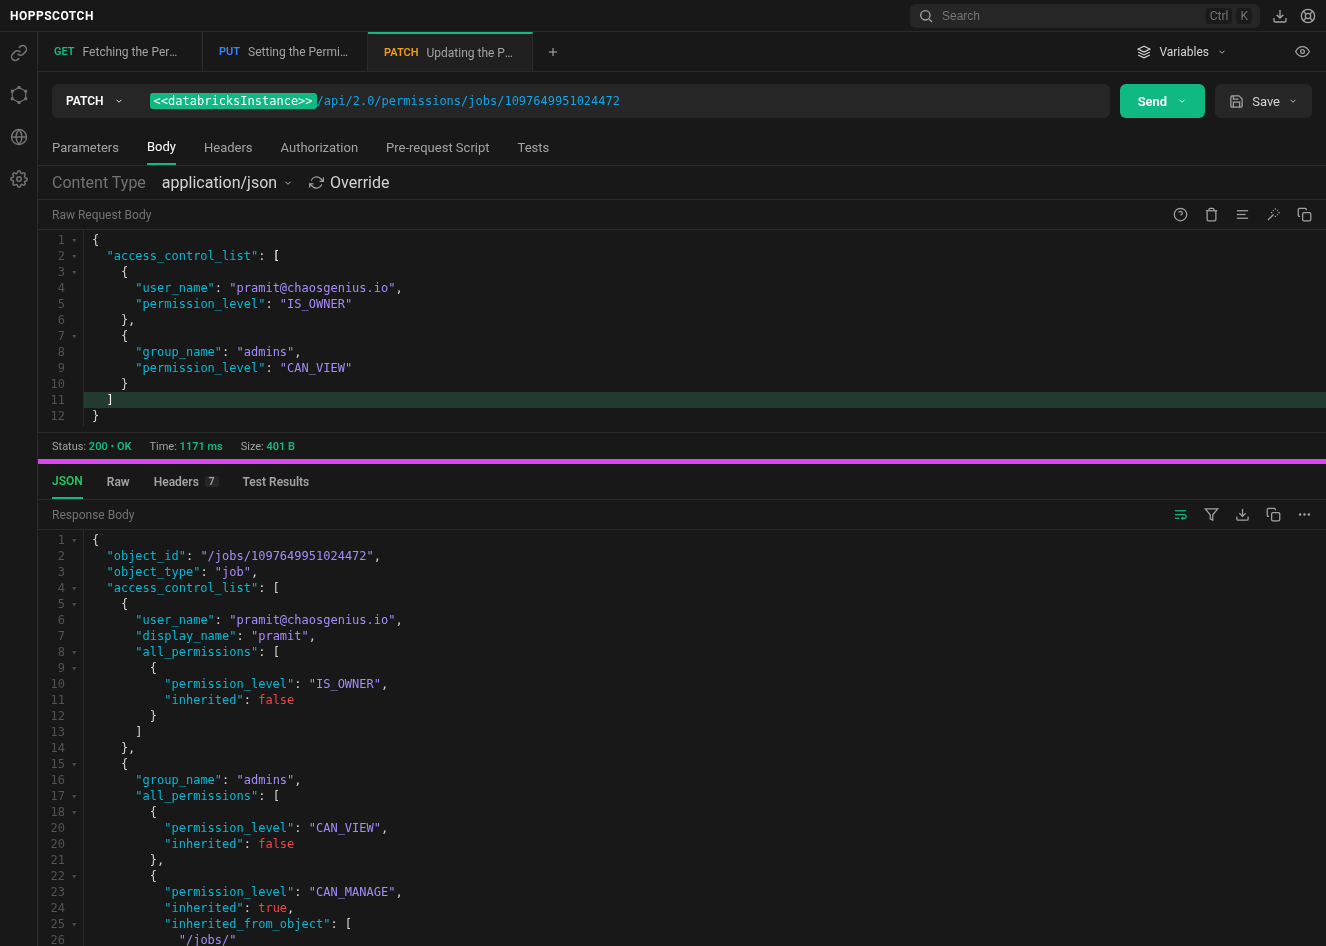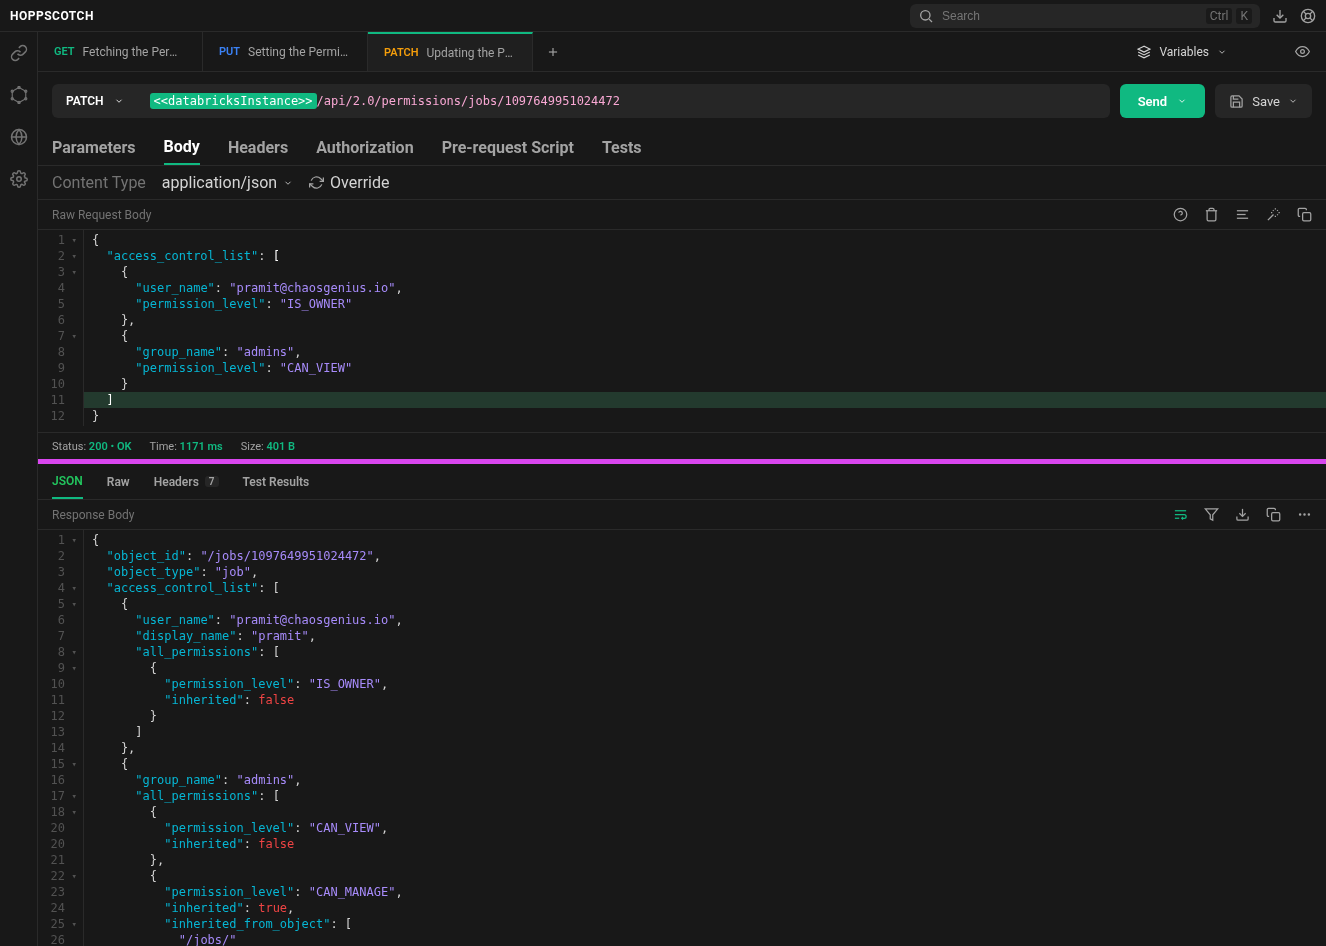--- a/index.html
+++ b/index.html
@@ -171,21 +171,21 @@
   font-family: "SF Mono", Monaco, Consolas, monospace;
   font-size: 12px;
   margin-left: -10px;
 }
 .env-var {
   background: #10b981;
   color: #fff;
   padding: 1px 4px;
   border-radius: 3px;
 }
-.url-rest { color: #f9a8d4; }
+.url-rest { color: #0ea5e9; }
 .send-btn {
   background: #10b981;
   color: #fff;
   border-radius: 6px;
   height: 34px;
   padding: 0 18px;
   display: flex;
   align-items: center;
   gap: 10px;
   font-weight: 600;
@@ -206,27 +206,27 @@
 }
 .req-tabs {
   display: flex;
   gap: 28px;
   padding: 0 14px;
   border-bottom: 1px solid #2a2a2a;
   height: 36px;
   align-items: center;
 }
 .req-tab {
-  font-size: 16px;
+  font-size: 13px;
   color: #a3a3a3;
   cursor: pointer;
   height: 100%;
   display: flex;
   align-items: center;
-  font-weight: 700;
+  font-weight: 400;
 }
 .req-tab.active { color: #fff; border-bottom: 2px solid #10b981; }
 .subbar {
   display: flex;
   align-items: center;
   gap: 16px;
   padding: 0 14px;
   height: 34px;
   border-bottom: 1px solid #2a2a2a;
   font-size: 16px;

